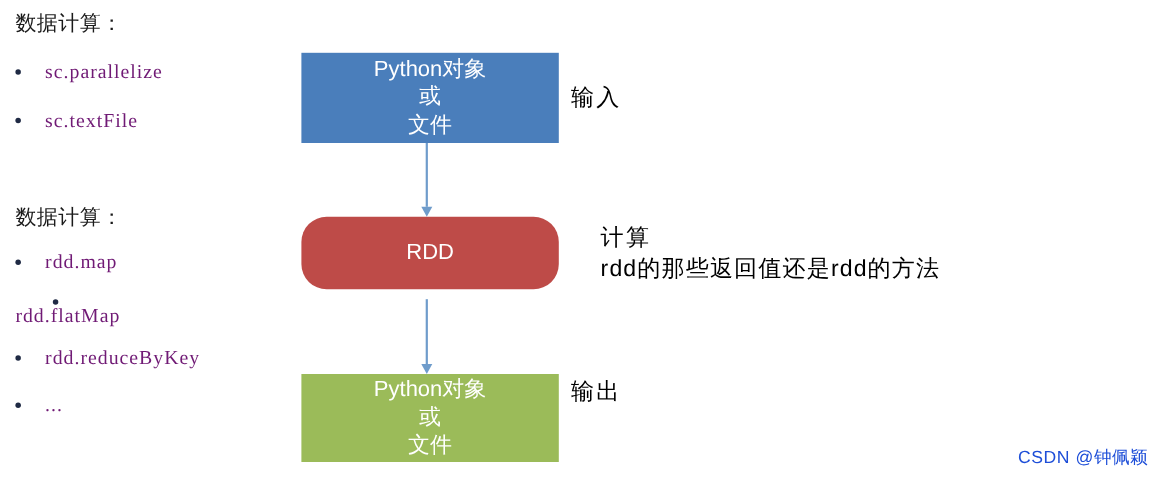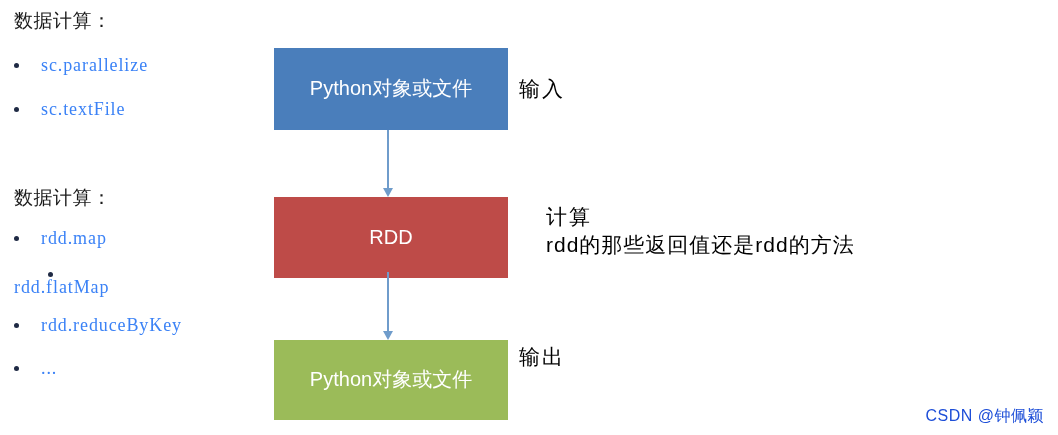--- a/index.html
+++ b/index.html
@@ -46,35 +46,35 @@
     width: 5px;
     height: 5px;
     border-radius: 50%;
     background: #1f2a44;
     flex: 0 0 auto;
     margin-right: 22px;
   }
   .bullet-label {
     font-family: "Liberation Serif", "DejaVu Serif", serif;
     font-size: 18px;
-    color: #3b82f6;
+    color: #701a75;
     letter-spacing: 0.4px;
   }
   .bullet-label.mono {
     font-family: "Liberation Serif", "DejaVu Serif", serif;
     letter-spacing: 0.9px;
   }
 
   
   .flow-box {
     position: absolute;
     left: 274px;
     width: 234px;
     display: flex;
-    flex-direction: row;
+    flex-direction: column;
     align-items: center;
     justify-content: center;
     color: #ffffff;
     font-family: "Liberation Sans", "DejaVu Sans", sans-serif;
     font-size: 20px;
     line-height: 1.28;
     text-align: center;
   }
   .flow-box .line {
     display: block;
@@ -182,21 +182,21 @@
     <span class="line">Python对象</span>
     <span class="line">或</span>
     <span class="line">文件</span>
   </div>
 
   <div class="arrow" style="top:130px; height:67px;">
     <div class="shaft" style="height:58px;"></div>
     <div class="head" style="top:58px;"></div>
   </div>
 
-  <div class="flow-box" style="top:197px; height:81px; background:#be4b48;">
+  <div class="flow-box" style="top:197px; height:66px; background:#be4b48;border-radius:23px;">
     <span class="line">RDD</span>
   </div>
 
   <div class="arrow" style="top:272px; height:68px;">
     <div class="shaft" style="height:59px;"></div>
     <div class="head" style="top:59px;"></div>
   </div>
 
   <div class="flow-box" style="top:340px; height:80px; background:#9bbb59;">
     <span class="line">Python对象</span>

